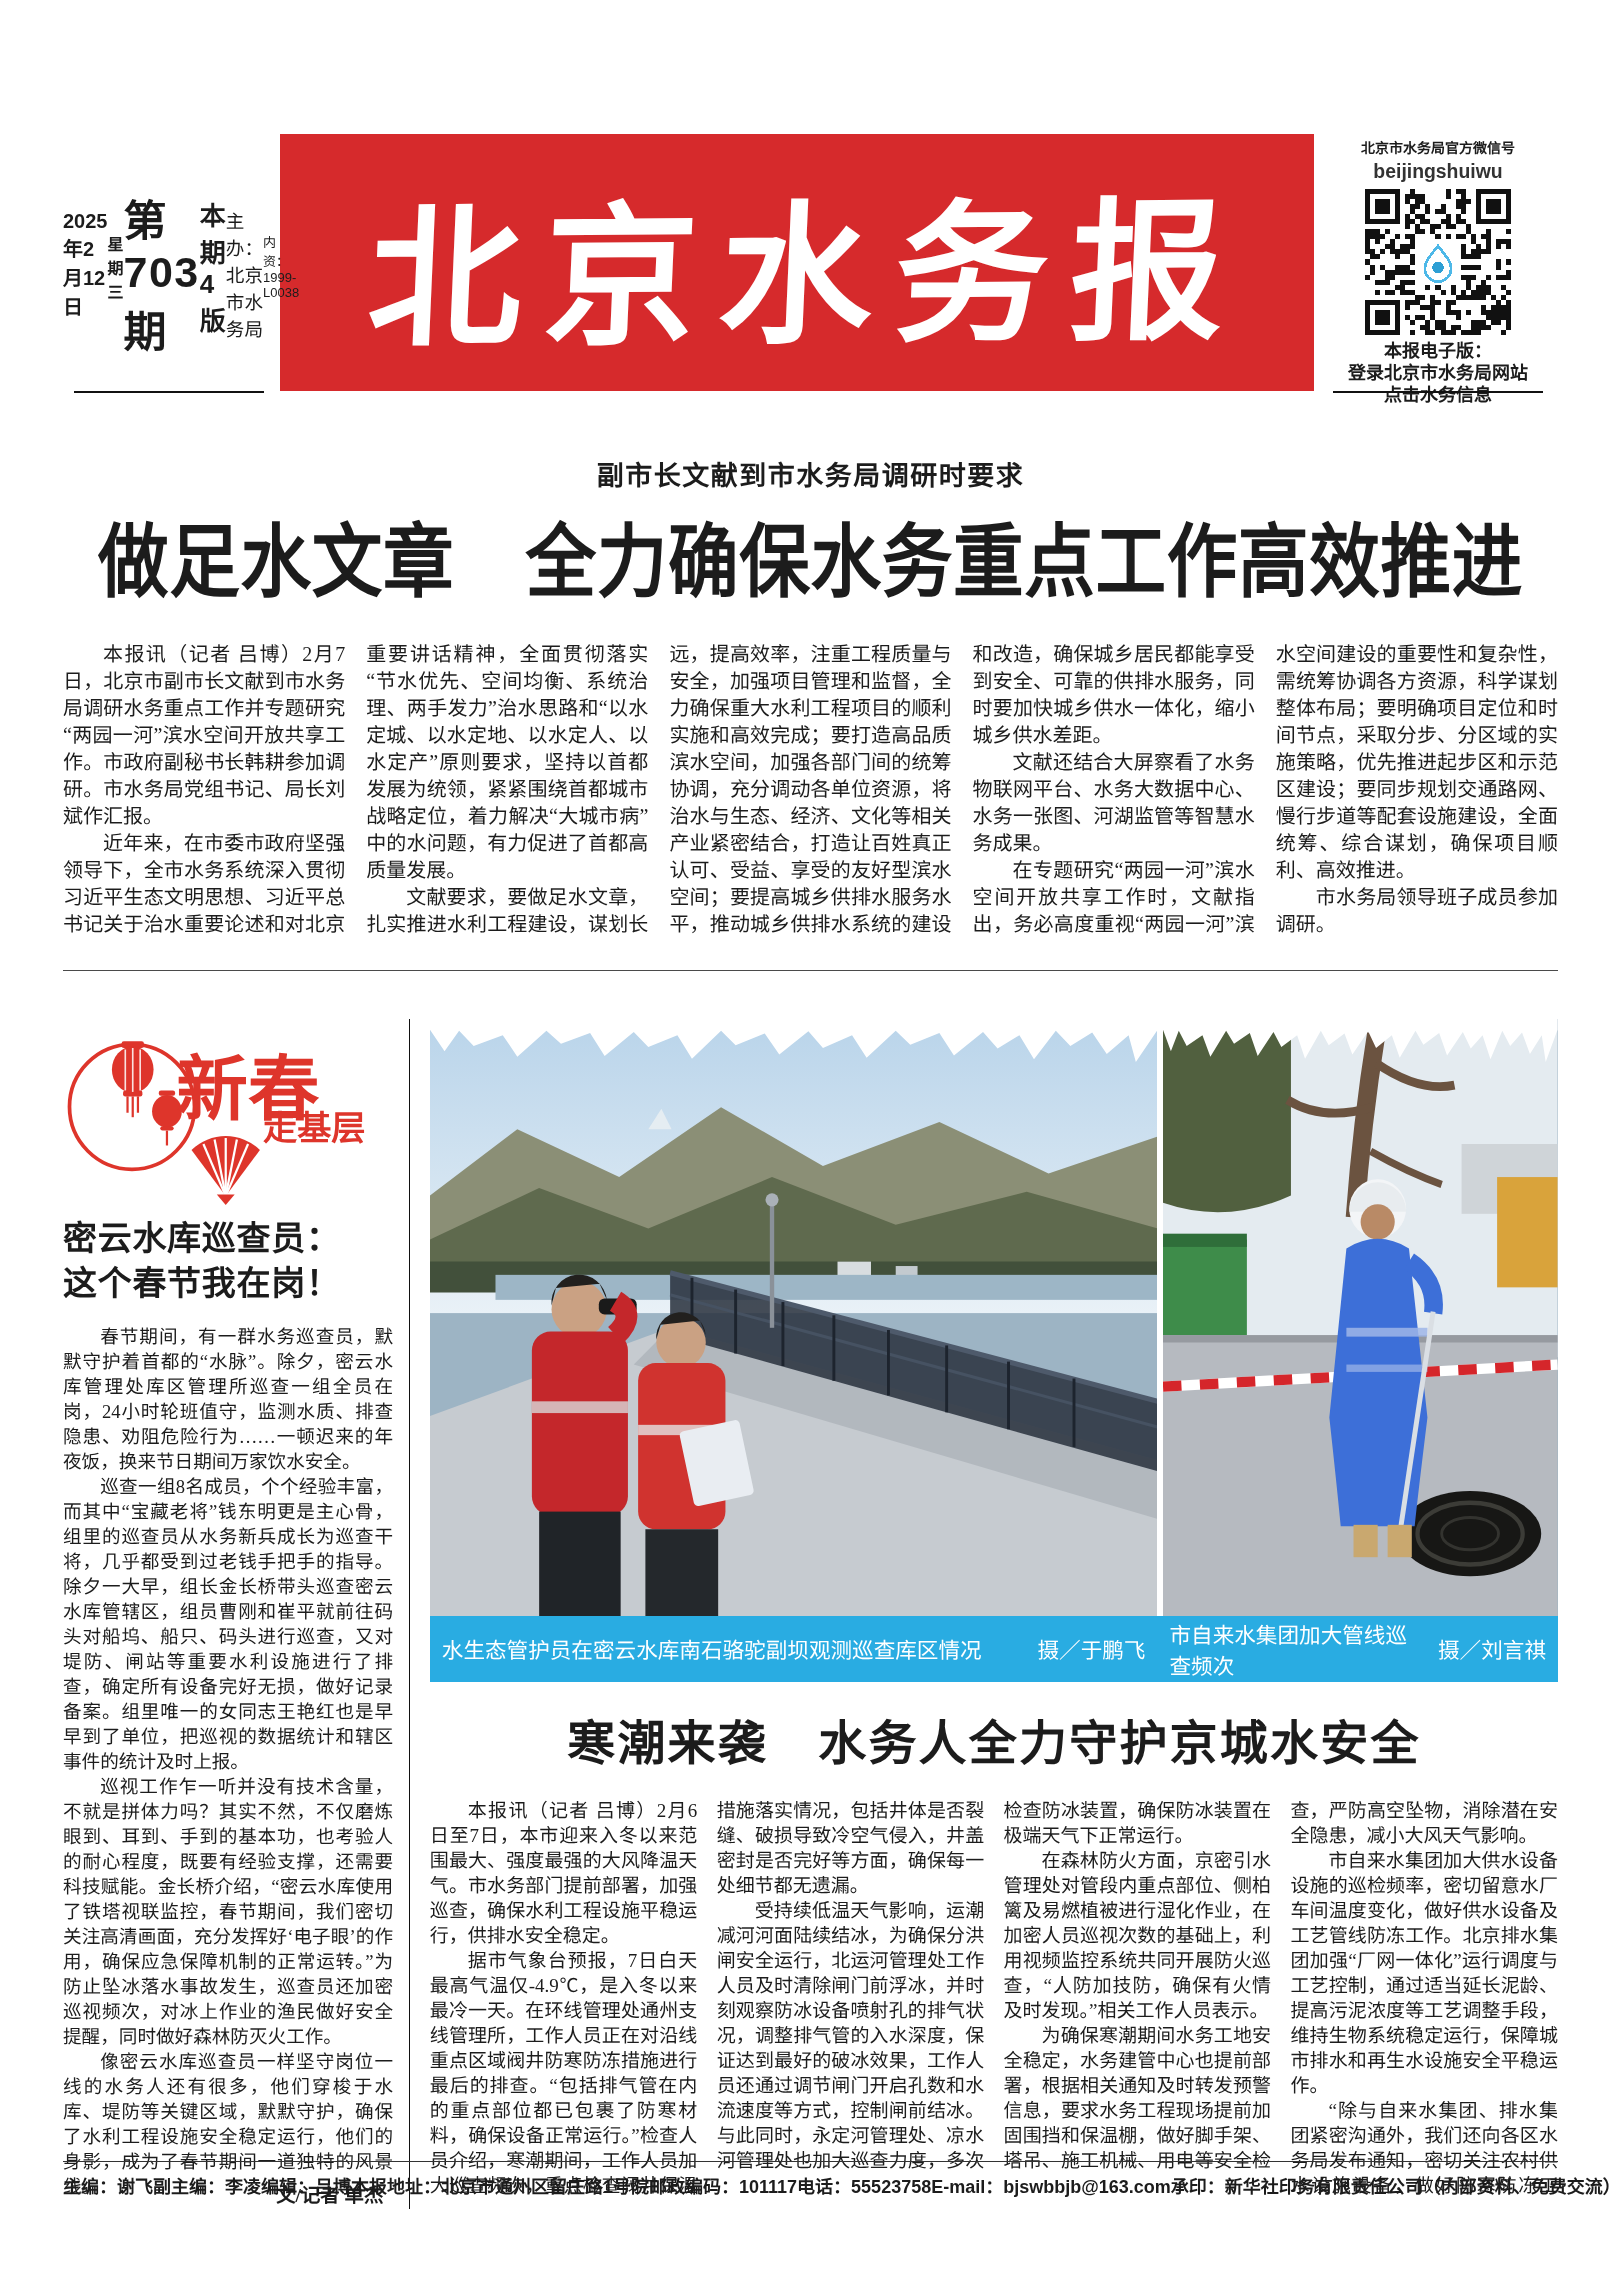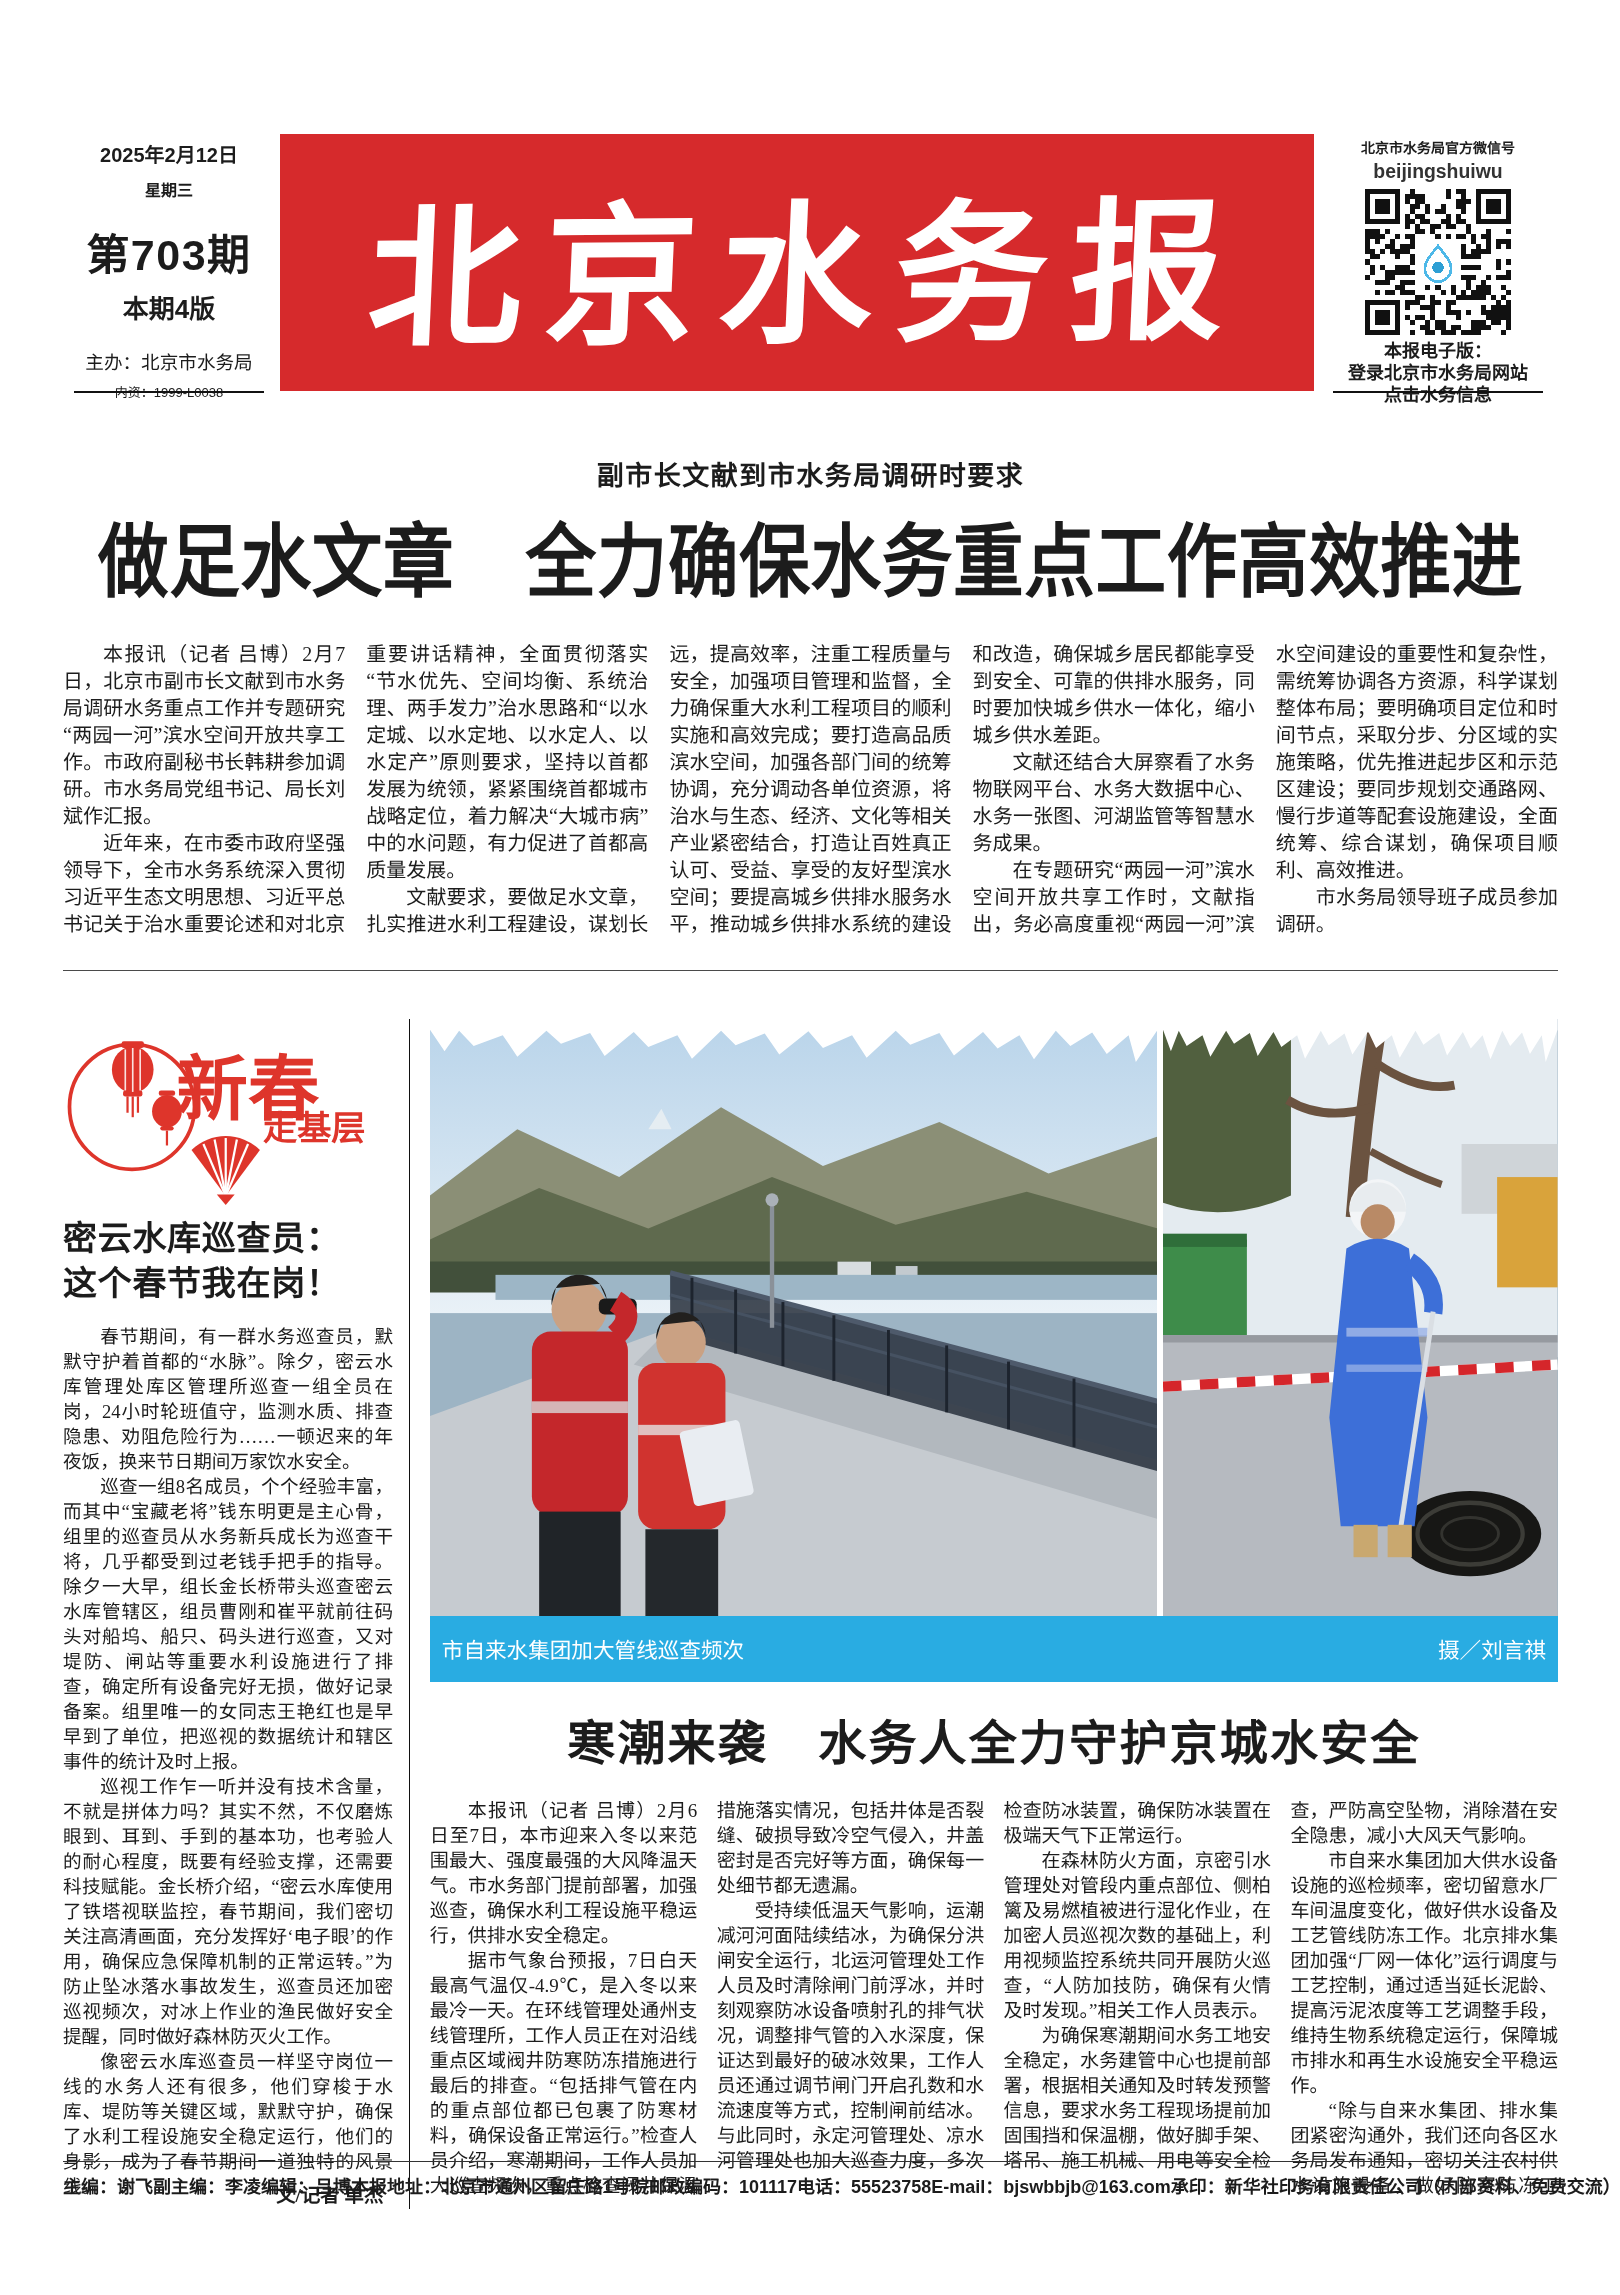--- a/index.html
+++ b/index.html
@@ -2,21 +2,21 @@
 <html lang="zh-CN" style="font-size:12px"><head>
 <meta charset="utf-8">
 <style>
   html,body{margin:0;padding:0;background:#ffffff;}
   .page{position:relative;width:1620px;height:2295px;background:#fff;overflow:hidden;
         font-family:"Liberation Serif",serif;color:#1c1c1c;}
   .content{position:absolute;left:63px;right:62px;top:134px;}
 
   
   .header{display:flex;height:257px;}
-  .h-left{width:212px;display:flex;flex-direction:column;align-items:center;justify-content:flex-start;
+  .h-left{width:212px;display:flex;align-items:center;justify-content:flex-start;
           font-family:"Liberation Sans",sans-serif;position:relative;}
   .h-left .date{font-size:20px;font-weight:600;margin-top:4.5px;}
   .h-left .weekday{font-size:16px;font-weight:700;margin-top:9px;}
   .h-left .issue{font-size:43px;font-weight:900;margin-top:19.4px;letter-spacing:1.5px;}
   .h-left .pages{font-size:26px;font-weight:900;margin-top:6px;}
   .h-left .org{font-size:18.6px;margin-top:22.4px;}
   .h-left .lic{font-size:13px;margin-top:7.5px;}
   .h-left::after{content:"";position:absolute;left:11.2px;right:11.2px;bottom:-1.5px;border-bottom:2.2px solid #111;}
   .banner{flex:1;background:#d62a2c;display:flex;align-items:center;justify-content:center;margin:0 4.5px;}
   .masthead{color:#fff;font-size:153px;font-weight:900;letter-spacing:22.4px;white-space:nowrap;
@@ -560,20 +560,24 @@
                 <rect x="316" y="688" width="34" height="44" fill="#c9a86f"></rect>
               </g>
             </svg>
             <svg class="icicle" viewBox="0 0 100 8" preserveAspectRatio="none">
               <path d="M0,0 H100 V2 L97,8 96,3 93,6.5 91,2.5 88,5 86,2.2 83,7.5 81,3 78,5.5 76,2.4 72,6.8 70,2.6 66,4.8 64,2.2 60,7.2 58,3 54,5.4 52,2.3 48,6.6 46,2.7 42,4.9 40,2.2 36,7.4 34,3 30,5.2 28,2.4 24,6.9 22,2.6 18,4.6 16,2.2 12,7 10,3 6,5 4,2.2 2,6 0,2 Z" fill="#ffffff"></path>
             </svg>
           </div>
         </div>
 
         <div class="captions">
+          <div class="cap-cell left">
+            <span>水生态管护员在密云水库南石骆驼副坝观测巡查库区情况</span>
+            <span class="credit">摄／于鹏飞</span>
+          </div>
           <div class="cap-cell right">
             <span>市自来水集团加大管线巡查频次</span>
             <span class="credit">摄／刘言祺</span>
           </div>
         </div>
 
         <div class="headline2">寒潮来袭　水务人全力守护京城水安全</div>
         <div class="bottom-article">
             <p>本报讯（记者 吕博）2月6日至7日，本市迎来入冬以来范围最大、强度最强的大风降温天气。市水务部门提前部署，加强巡查，确保水利工程设施平稳运行，供排水安全稳定。</p>
             <p>据市气象台预报，7日白天最高气温仅-4.9℃，是入冬以来最冷一天。在环线管理处通州支线管理所，工作人员正在对沿线重点区域阀井防寒防冻措施进行最后的排查。“包括排气管在内的重点部位都已包裹了防寒材料，确保设备正常运行。”检查人员介绍，寒潮期间，工作人员加大巡查频次，重点检查阀井保温措施落实情况，包括井体是否裂缝、破损导致冷空气侵入，井盖密封是否完好等方面，确保每一处细节都无遗漏。</p>

